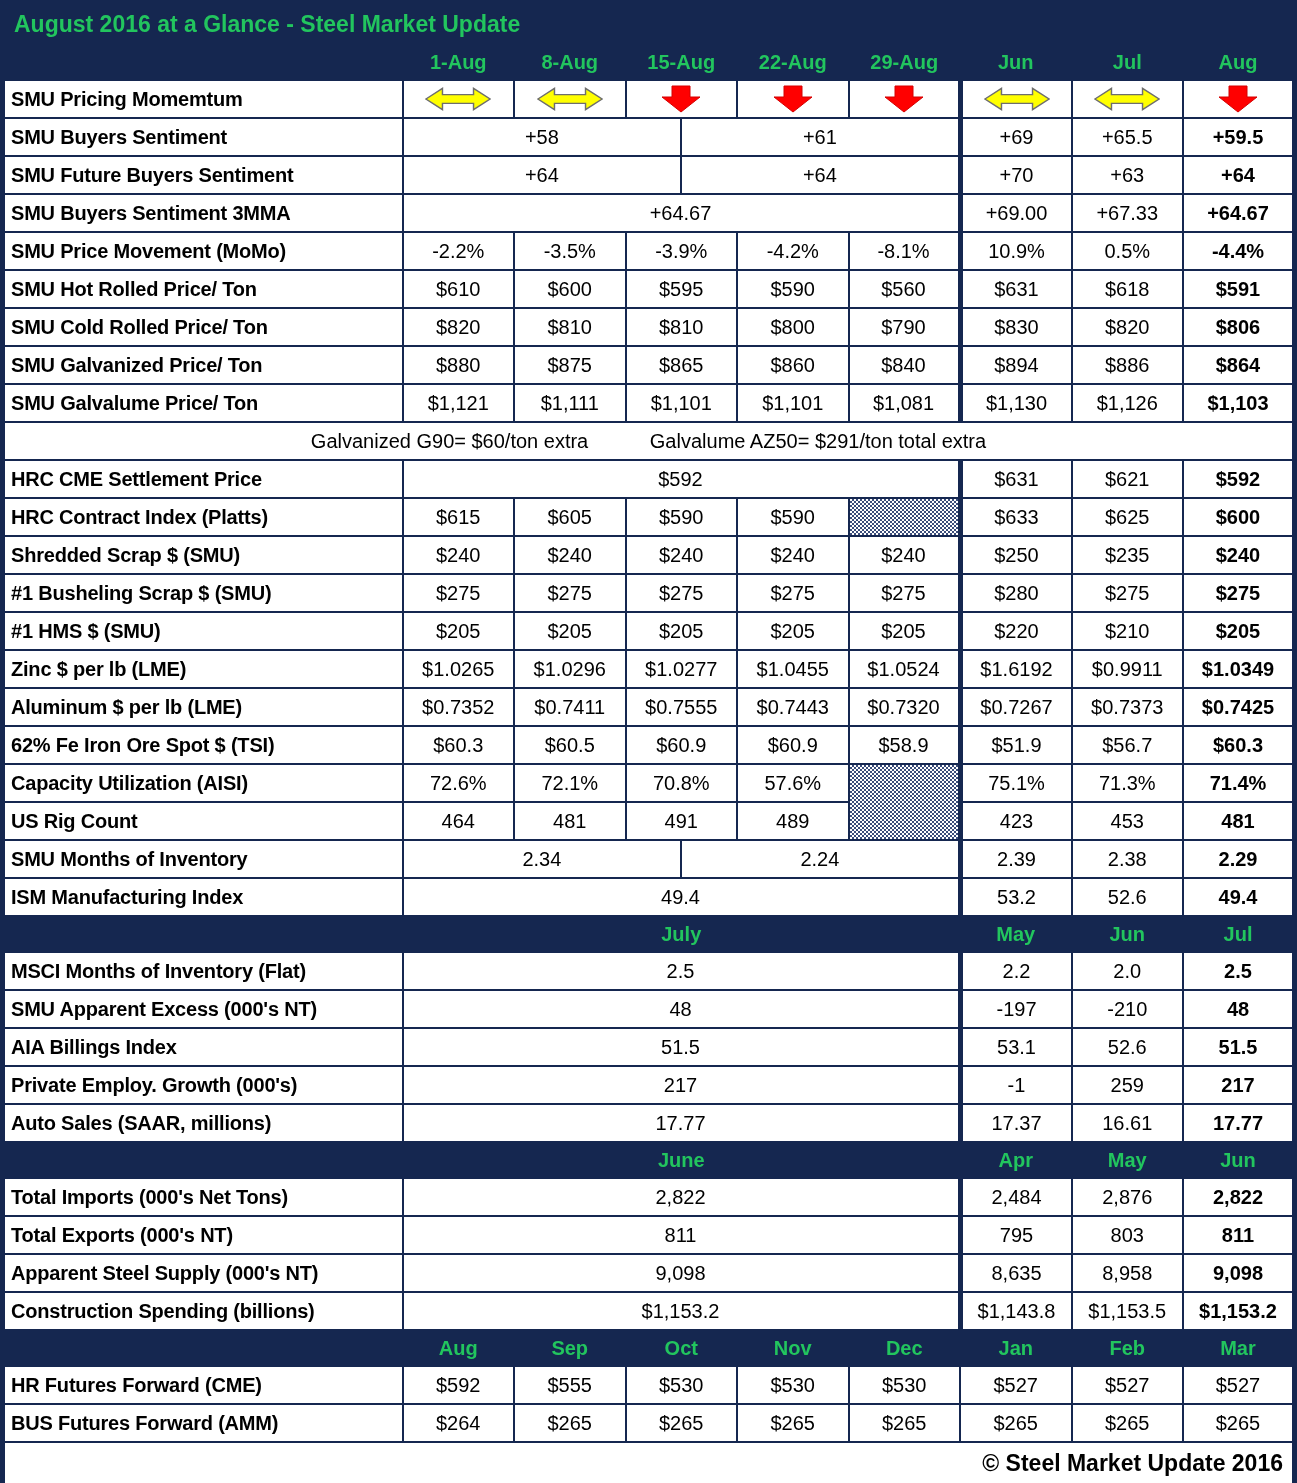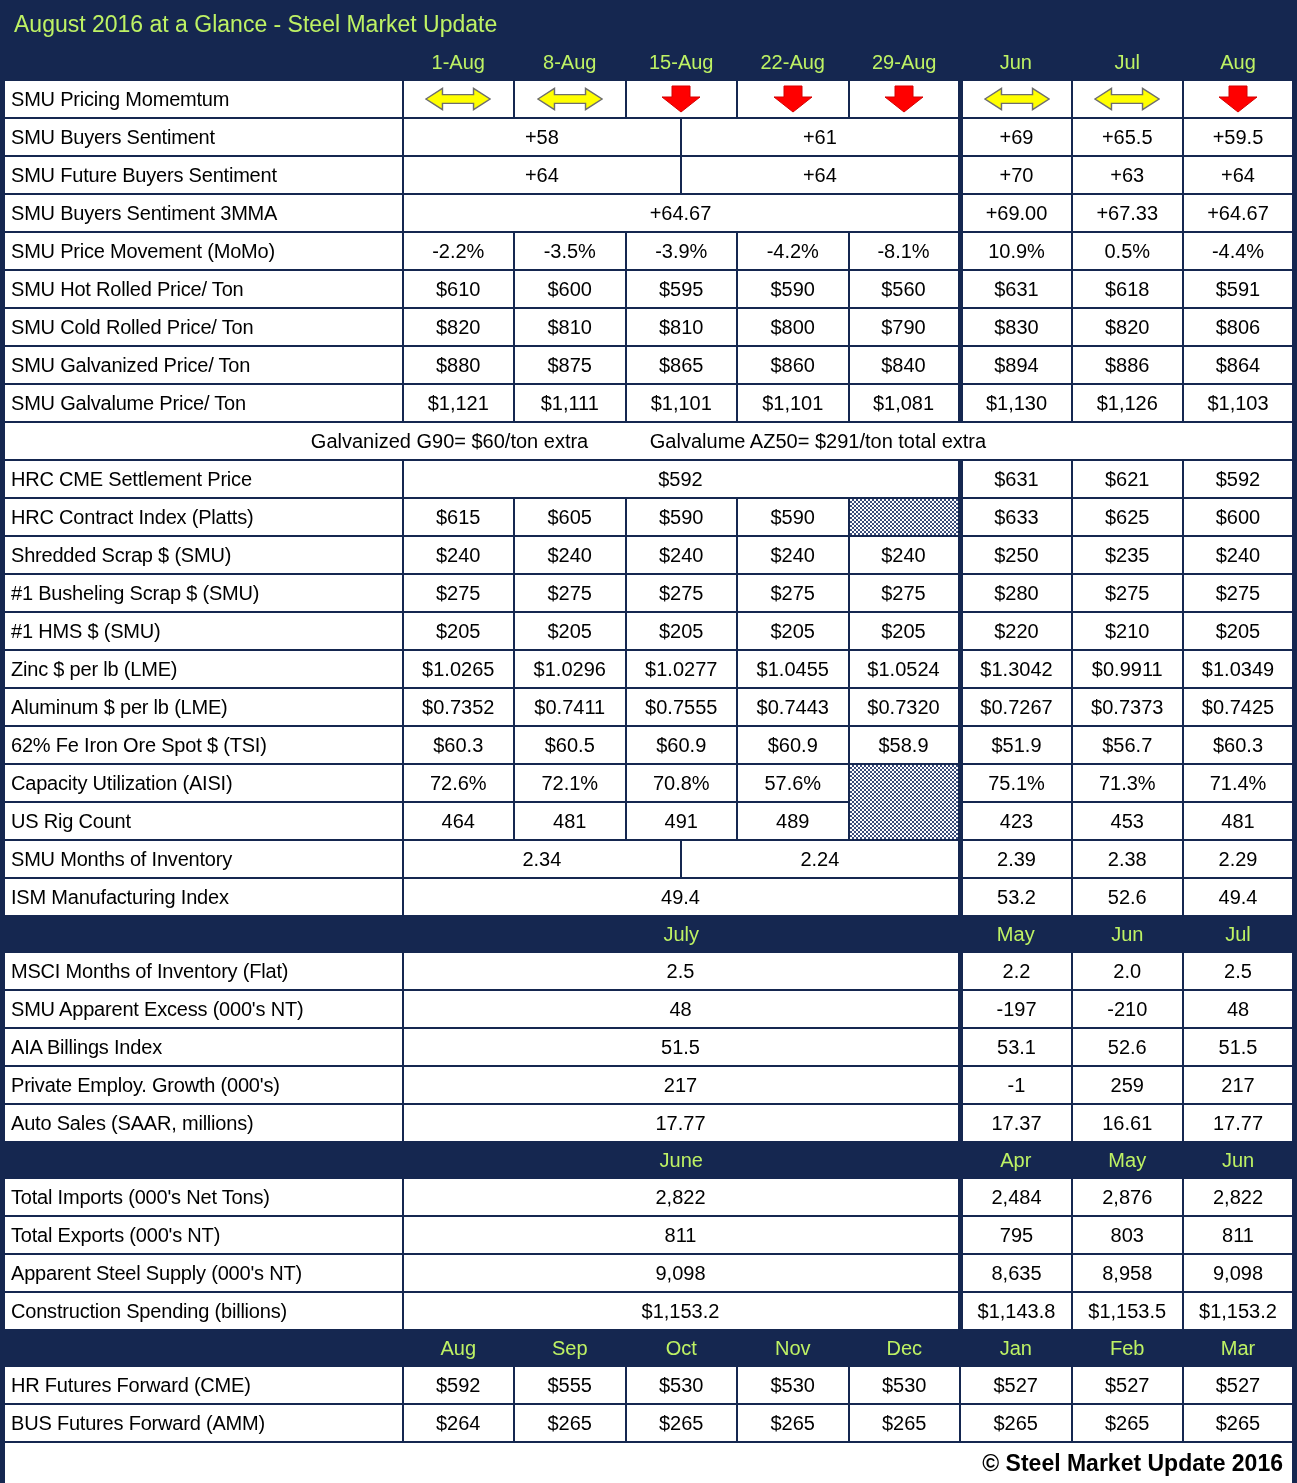--- a/index.html
+++ b/index.html
@@ -2,25 +2,25 @@
 <html><head>
 <meta charset="utf-8">
 <style>
   :root { --navy:#152750; --navyb:#1b2f5e; }
   html,body{margin:0;padding:0;background:#fff;}
   body{width:1297px;font-family:"Liberation Sans",sans-serif;}
   table{border-collapse:collapse;table-layout:fixed;width:1297px;box-sizing:border-box;
         border:5px solid var(--navy);}
   td{border:2px solid var(--navy);height:36px;text-align:center;vertical-align:middle;
      font-size:20px;color:#000;padding:0;overflow:hidden;white-space:nowrap;background:#fff;}
-  td.lbl{text-align:left;font-weight:400;padding-left:6px;letter-spacing:-0.2px;}
-  tr.navy td{background:var(--navy);color:#bef264;font-weight:400;}
+  td.lbl{text-align:left;font-weight:700;padding-left:6px;letter-spacing:-0.2px;}
+  tr.navy td{background:var(--navy);color:#22c55e;font-weight:700;}
   td.title{text-align:left;font-size:23px;height:38px;padding-left:9px;}
   tr.hrow td{height:34px;margin-top:33px;}
-  td.em{font-weight:400;}
+  td.em{font-weight:700;}
   td.sep{border-left-width:5px;}
   td.hatch{background:conic-gradient(#3a4c7a 25%,#fff 0 50%,#3a4c7a 0 75%,#fff 0);
            background-size:4px 4px;}
   td.note span{margin:16px 28px;}
   td.foot{text-align:right;font-weight:700;font-size:23px;padding-right:9px;height:40px;}
   .cell-arrow svg{vertical-align:middle;display:none;}
   .cell-arrow.lr svg.ic-lr{display:inline-block;}
   .cell-arrow.down svg.ic-down{display:inline-block;}
 </style>
 </head>
@@ -265,21 +265,21 @@
     <td colspan="2" class="em">$205</td>
   </tr>
 
   <tr>
     <td class="lbl">Zinc $ per lb (LME)</td>
     <td colspan="2">$1.0265</td>
     <td colspan="2">$1.0296</td>
     <td colspan="2">$1.0277</td>
     <td colspan="2">$1.0455</td>
     <td colspan="2">$1.0524</td>
-    <td colspan="2" class="sep">$1.3042</td>
+    <td colspan="2" class="sep">$1.6192</td>
     <td colspan="2">$0.9911</td>
     <td colspan="2" class="em">$1.0349</td>
   </tr>
 
   <tr>
     <td class="lbl">Aluminum $ per lb (LME)</td>
     <td colspan="2">$0.7352</td>
     <td colspan="2">$0.7411</td>
     <td colspan="2">$0.7555</td>
     <td colspan="2">$0.7443</td>

